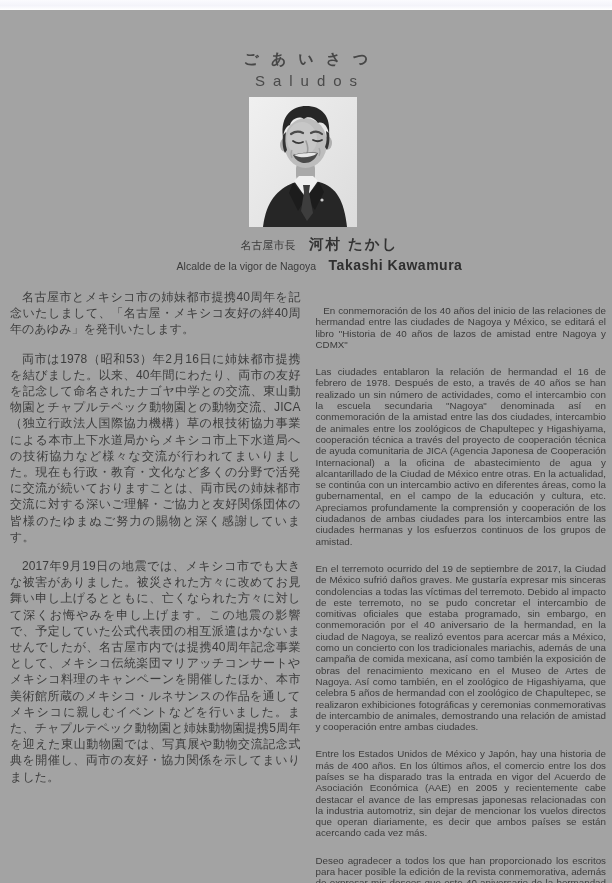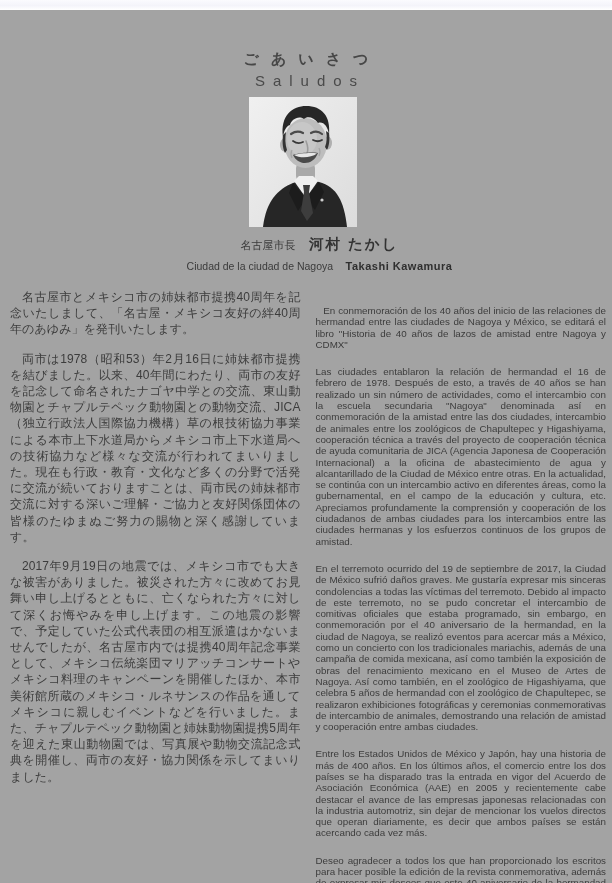--- a/index.html
+++ b/index.html
@@ -33,21 +33,21 @@
     width: 108px; height: 130px;
   }
   .photo svg { display: block; width: 108px; height: 130px; }
   .captions {
     position: absolute; top: 234px; left: 0; right: 0; text-align: center;
   }
   .cap-line { line-height: 20px; white-space: nowrap; padding-left: 27px; }
   .cap-role-ja { font-size: 11px; color: #3b3b3b; }
   .cap-name-ja { font-size: 14.5px; font-weight: 700; color: #333; margin-left: 9px; letter-spacing: 2px; }
   .cap-role-es { font-size: 10.5px; color: #3b3b3b; }
-  .cap-name-es { font-size: 11px; font-weight: 700; color: #2f2f2f; margin-left: 8px; letter-spacing: 0.5px; }
+  .cap-name-es { font-size: 14px; font-weight: 700; color: #2f2f2f; margin-left: 8px; letter-spacing: 0.5px; }
   .columns {
     position: absolute; top: 289px; left: 10px; right: 6px;
     display: flex; gap: 15px;
   }
   .col { flex: 1 1 0; }
   .col-ja p {
     margin: 0 0 13px 0;
     font-size: 12px; line-height: 16.2px;
     text-align: justify; text-indent: 1em;
     letter-spacing: 0.1px;
@@ -125,21 +125,21 @@
       </svg>
     </span>
   </div>
 
   <div class="captions">
     <div class="cap-line">
       <span class="cap-role-ja">名古屋市長</span>
       <span class="cap-name-ja">河村 たかし</span>
     </div>
     <div class="cap-line">
-      <span class="cap-role-es">Ciudad de la ciudad de Nagoya</span>
+      <span class="cap-role-es">Alcalde de la vigor de Nagoya</span>
       <span class="cap-name-es">Takashi Kawamura</span>
     </div>
   </div>
 
   <div class="columns">
     <div class="col col-ja">
       <p>名古屋市とメキシコ市の姉妹都市提携40周年を記念いたしまして、「名古屋・メキシコ友好の絆40周年のあゆみ」を発刊いたします。</p>
       <p>両市は1978（昭和53）年2月16日に姉妹都市提携を結びました。以来、40年間にわたり、両市の友好を記念して命名されたナゴヤ中学との交流、東山動物園とチャプルテペック動物園との動物交流、JICA（独立行政法人国際協力機構）草の根技術協力事業による本市上下水道局からメキシコ市上下水道局への技術協力など様々な交流が行われてまいりました。現在も行政・教育・文化など多くの分野で活発に交流が続いておりますことは、両市民の姉妹都市交流に対する深いご理解・ご協力と友好関係団体の皆様のたゆまぬご努力の賜物と深く感謝しています。</p>
       <p>2017年9月19日の地震では、メキシコ市でも大きな被害がありました。被災された方々に改めてお見舞い申し上げるとともに、亡くなられた方々に対して深くお悔やみを申し上げます。この地震の影響で、予定していた公式代表団の相互派遣はかないませんでしたが、名古屋市内では提携40周年記念事業として、メキシコ伝統楽団マリアッチコンサートやメキシコ料理のキャンペーンを開催したほか、本市美術館所蔵のメキシコ・ルネサンスの作品を通してメキシコに親しむイベントなどを行いました。また、チャプルテペック動物園と姉妹動物園提携5周年を迎えた東山動物園では、写真展や動物交流記念式典を開催し、両市の友好・協力関係を示してまいりました。</p>
 

